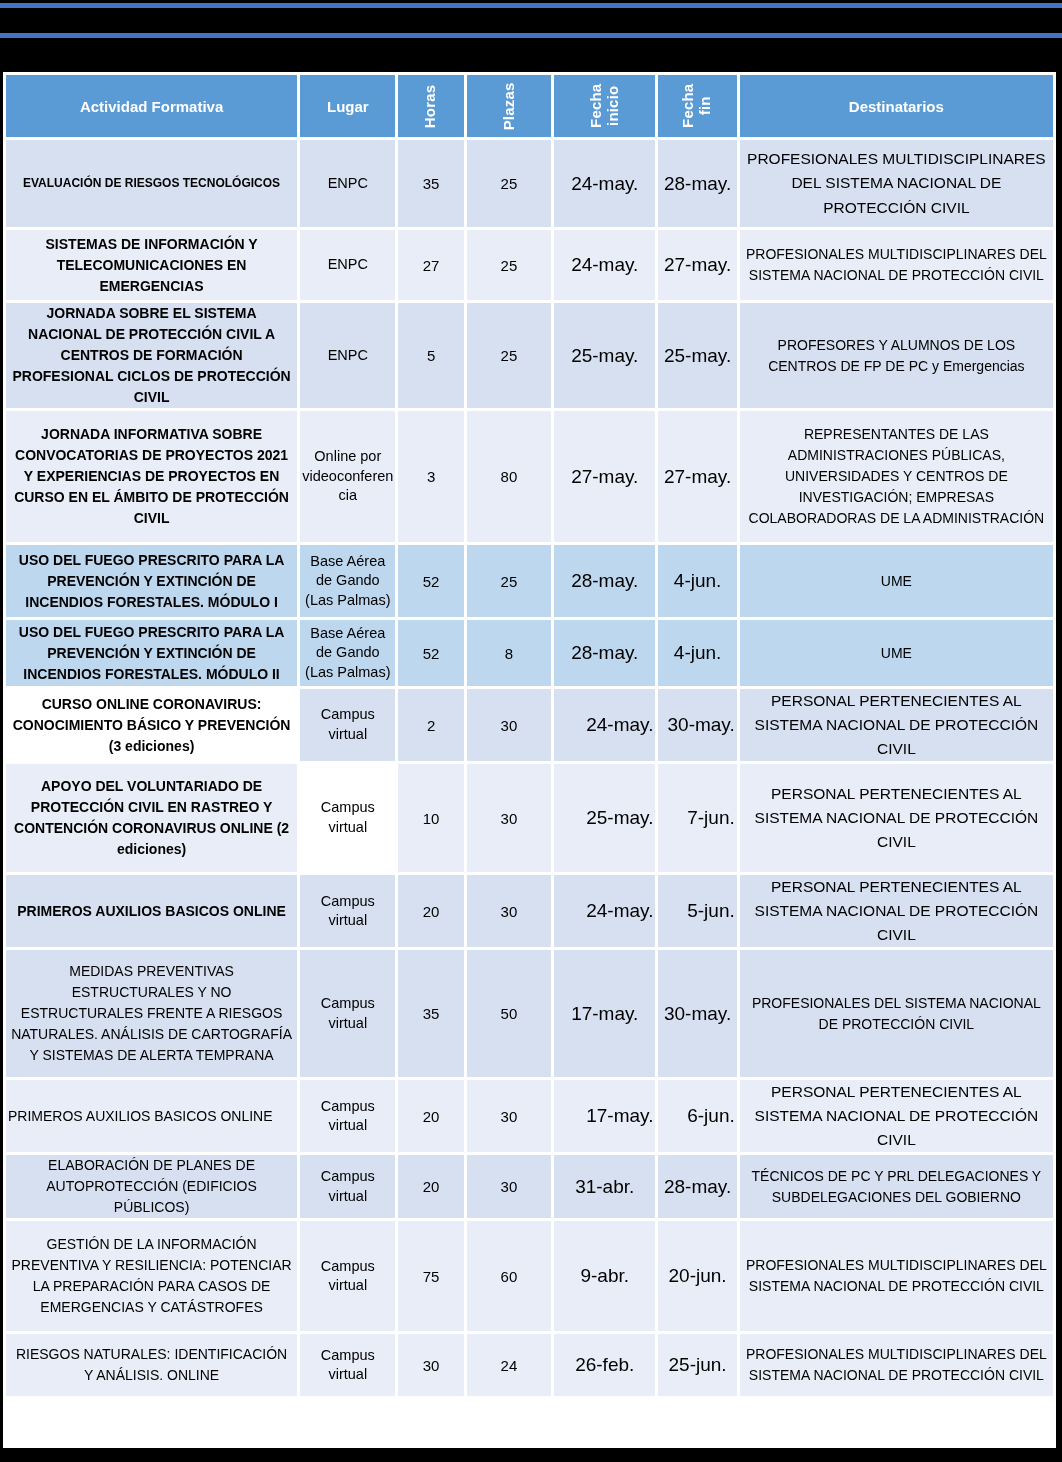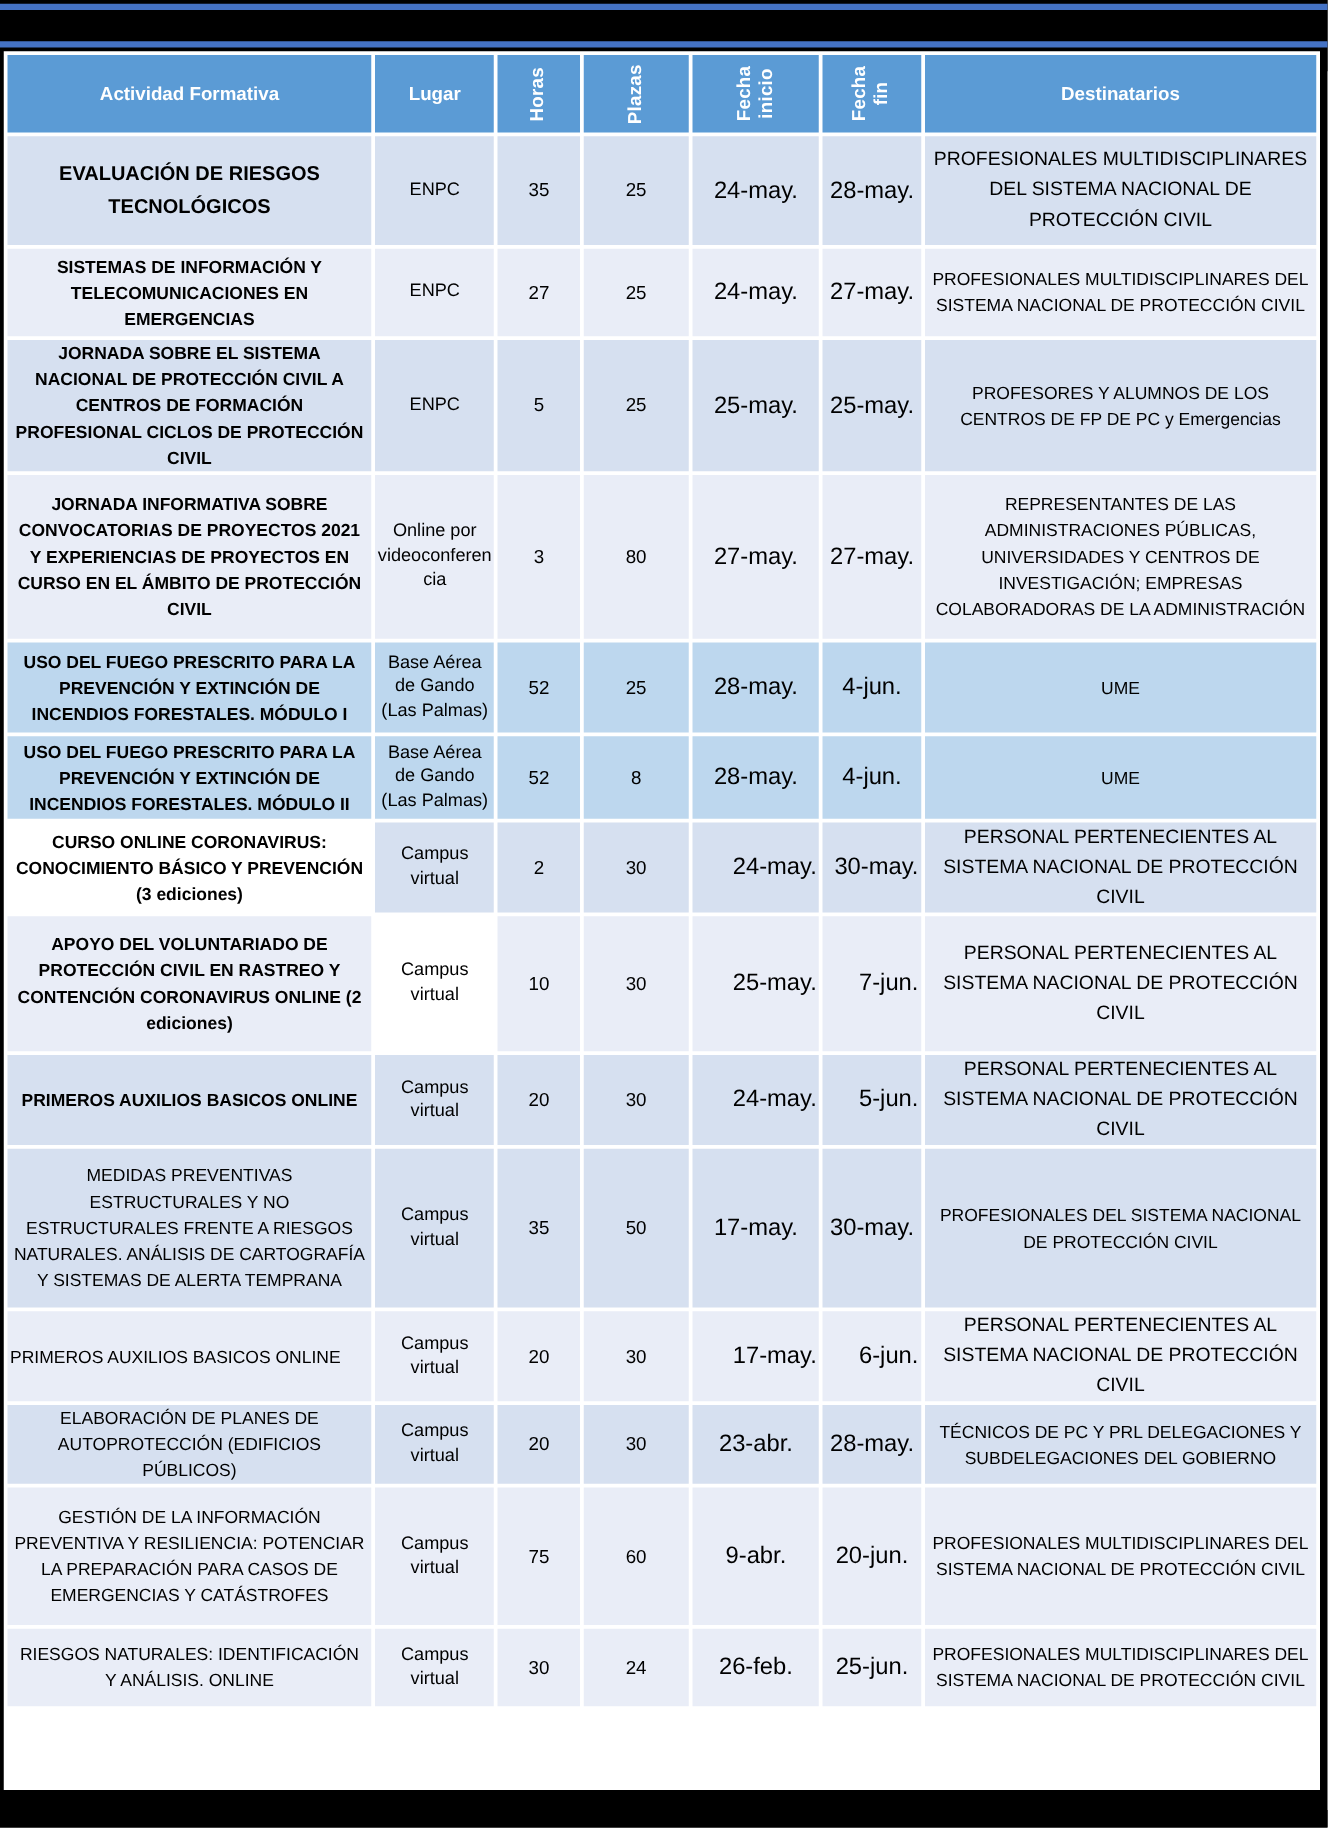--- a/index.html
+++ b/index.html
@@ -7,36 +7,36 @@
     width:1062px;height:1462px;position:relative;
     background:#000;
     font-family:"Liberation Sans", sans-serif;
     -webkit-font-smoothing:antialiased;
   }
   .banner{position:absolute;top:0;left:0;width:1062px;height:57px;background:#000;}
   .banner-line{position:absolute;left:0;width:100%;height:5px;background:var(--line-color,#4472C4);}
   .banner-line.l1{top:3px;}
   .banner-line.l2{top:33px;}
   .bottom-band{position:absolute;left:0;top:1448px;width:1062px;height:14px;background:#000;}
-  .sheet{position:absolute;top:41px;left:3px;width:1053px;height:1391px;background:#fff;overflow:hidden;}
+  .sheet{position:absolute;top:72px;left:3px;width:1053px;height:1391px;background:#fff;overflow:hidden;}
   table{border-collapse:separate;border-spacing:3px;width:100%;table-layout:fixed;}
   th{
     background:var(--header-bg,#5B9BD5);color:#fff;font-weight:bold;font-size:15px;
     text-align:center;vertical-align:middle;padding:0;
   }
   .vwrap{display:flex;align-items:center;justify-content:center;height:58px;overflow:visible;}
   .vwrap span{display:inline-block;transform:rotate(-90deg);white-space:pre-line;line-height:1.12;letter-spacing:.2px;}
   td{vertical-align:middle;text-align:center;color:#000;padding:0;overflow:hidden;}
   tr.band-a td{background:var(--band-a,#D6E0F0);}
   tr.band-b td{background:var(--band-b,#E9EDF7);}
   tr.band-dark td{background:var(--band-dark,#BDD7EE);}
   td.bg-white{background:#fff !important;}
   td.activity{font-size:14px;line-height:1.5;padding:0 4px;}
   tr.bold td.activity{font-weight:bold;}
-  td.activity.lg{font-size:16px;line-height:1.6;}
+  td.activity.lg{font-size:12px;line-height:1.6;}
   td.activity.align-left{text-align:left;padding-left:2px;}
   td.lugar{font-size:14.5px;line-height:1.35;padding:0 2px;overflow-wrap:anywhere;margin-top:28px;}
   td.num{font-size:15px;}
   td.date{font-size:19px;padding:0 3px;}
   td.date.right{text-align:right;padding-right:2px;}
   td.dest{font-size:14px;line-height:1.5;padding:0 6px;}
   td.dest.lg{font-size:15.5px;line-height:1.55;padding:0 1px;}
   td.divider-cell{
     background:var(--band-b,#E9EDF7);color:var(--divider-color,#0070C0);
     font-weight:bold;font-style:italic;font-size:19px;letter-spacing:.5px;
@@ -188,21 +188,21 @@
           <td class="num">30</td>
           <td class="date right">17-may.</td>
           <td class="date right">6-jun.</td>
           <td class="dest lg">PERSONAL PERTENECIENTES AL SISTEMA NACIONAL DE PROTECCIÓN CIVIL</td>
         </tr>
         <tr class="band-a" style="height: 63px;">
           <td class="activity">ELABORACIÓN DE PLANES DE AUTOPROTECCIÓN (EDIFICIOS PÚBLICOS)</td>
           <td class="lugar">Campus virtual</td>
           <td class="num">20</td>
           <td class="num">30</td>
-          <td class="date">23-abr.</td>
+          <td class="date">31-abr.</td>
           <td class="date">28-may.</td>
           <td class="dest">TÉCNICOS DE PC Y PRL DELEGACIONES Y SUBDELEGACIONES DEL GOBIERNO</td>
         </tr>
         <tr class="band-b" style="height: 110px;">
           <td class="activity">GESTIÓN DE LA INFORMACIÓN PREVENTIVA Y RESILIENCIA: POTENCIAR LA PREPARACIÓN PARA CASOS DE EMERGENCIAS Y CATÁSTROFES</td>
           <td class="lugar">Campus virtual</td>
           <td class="num">75</td>
           <td class="num">60</td>
           <td class="date">9-abr.</td>
           <td class="date">20-jun.</td>

